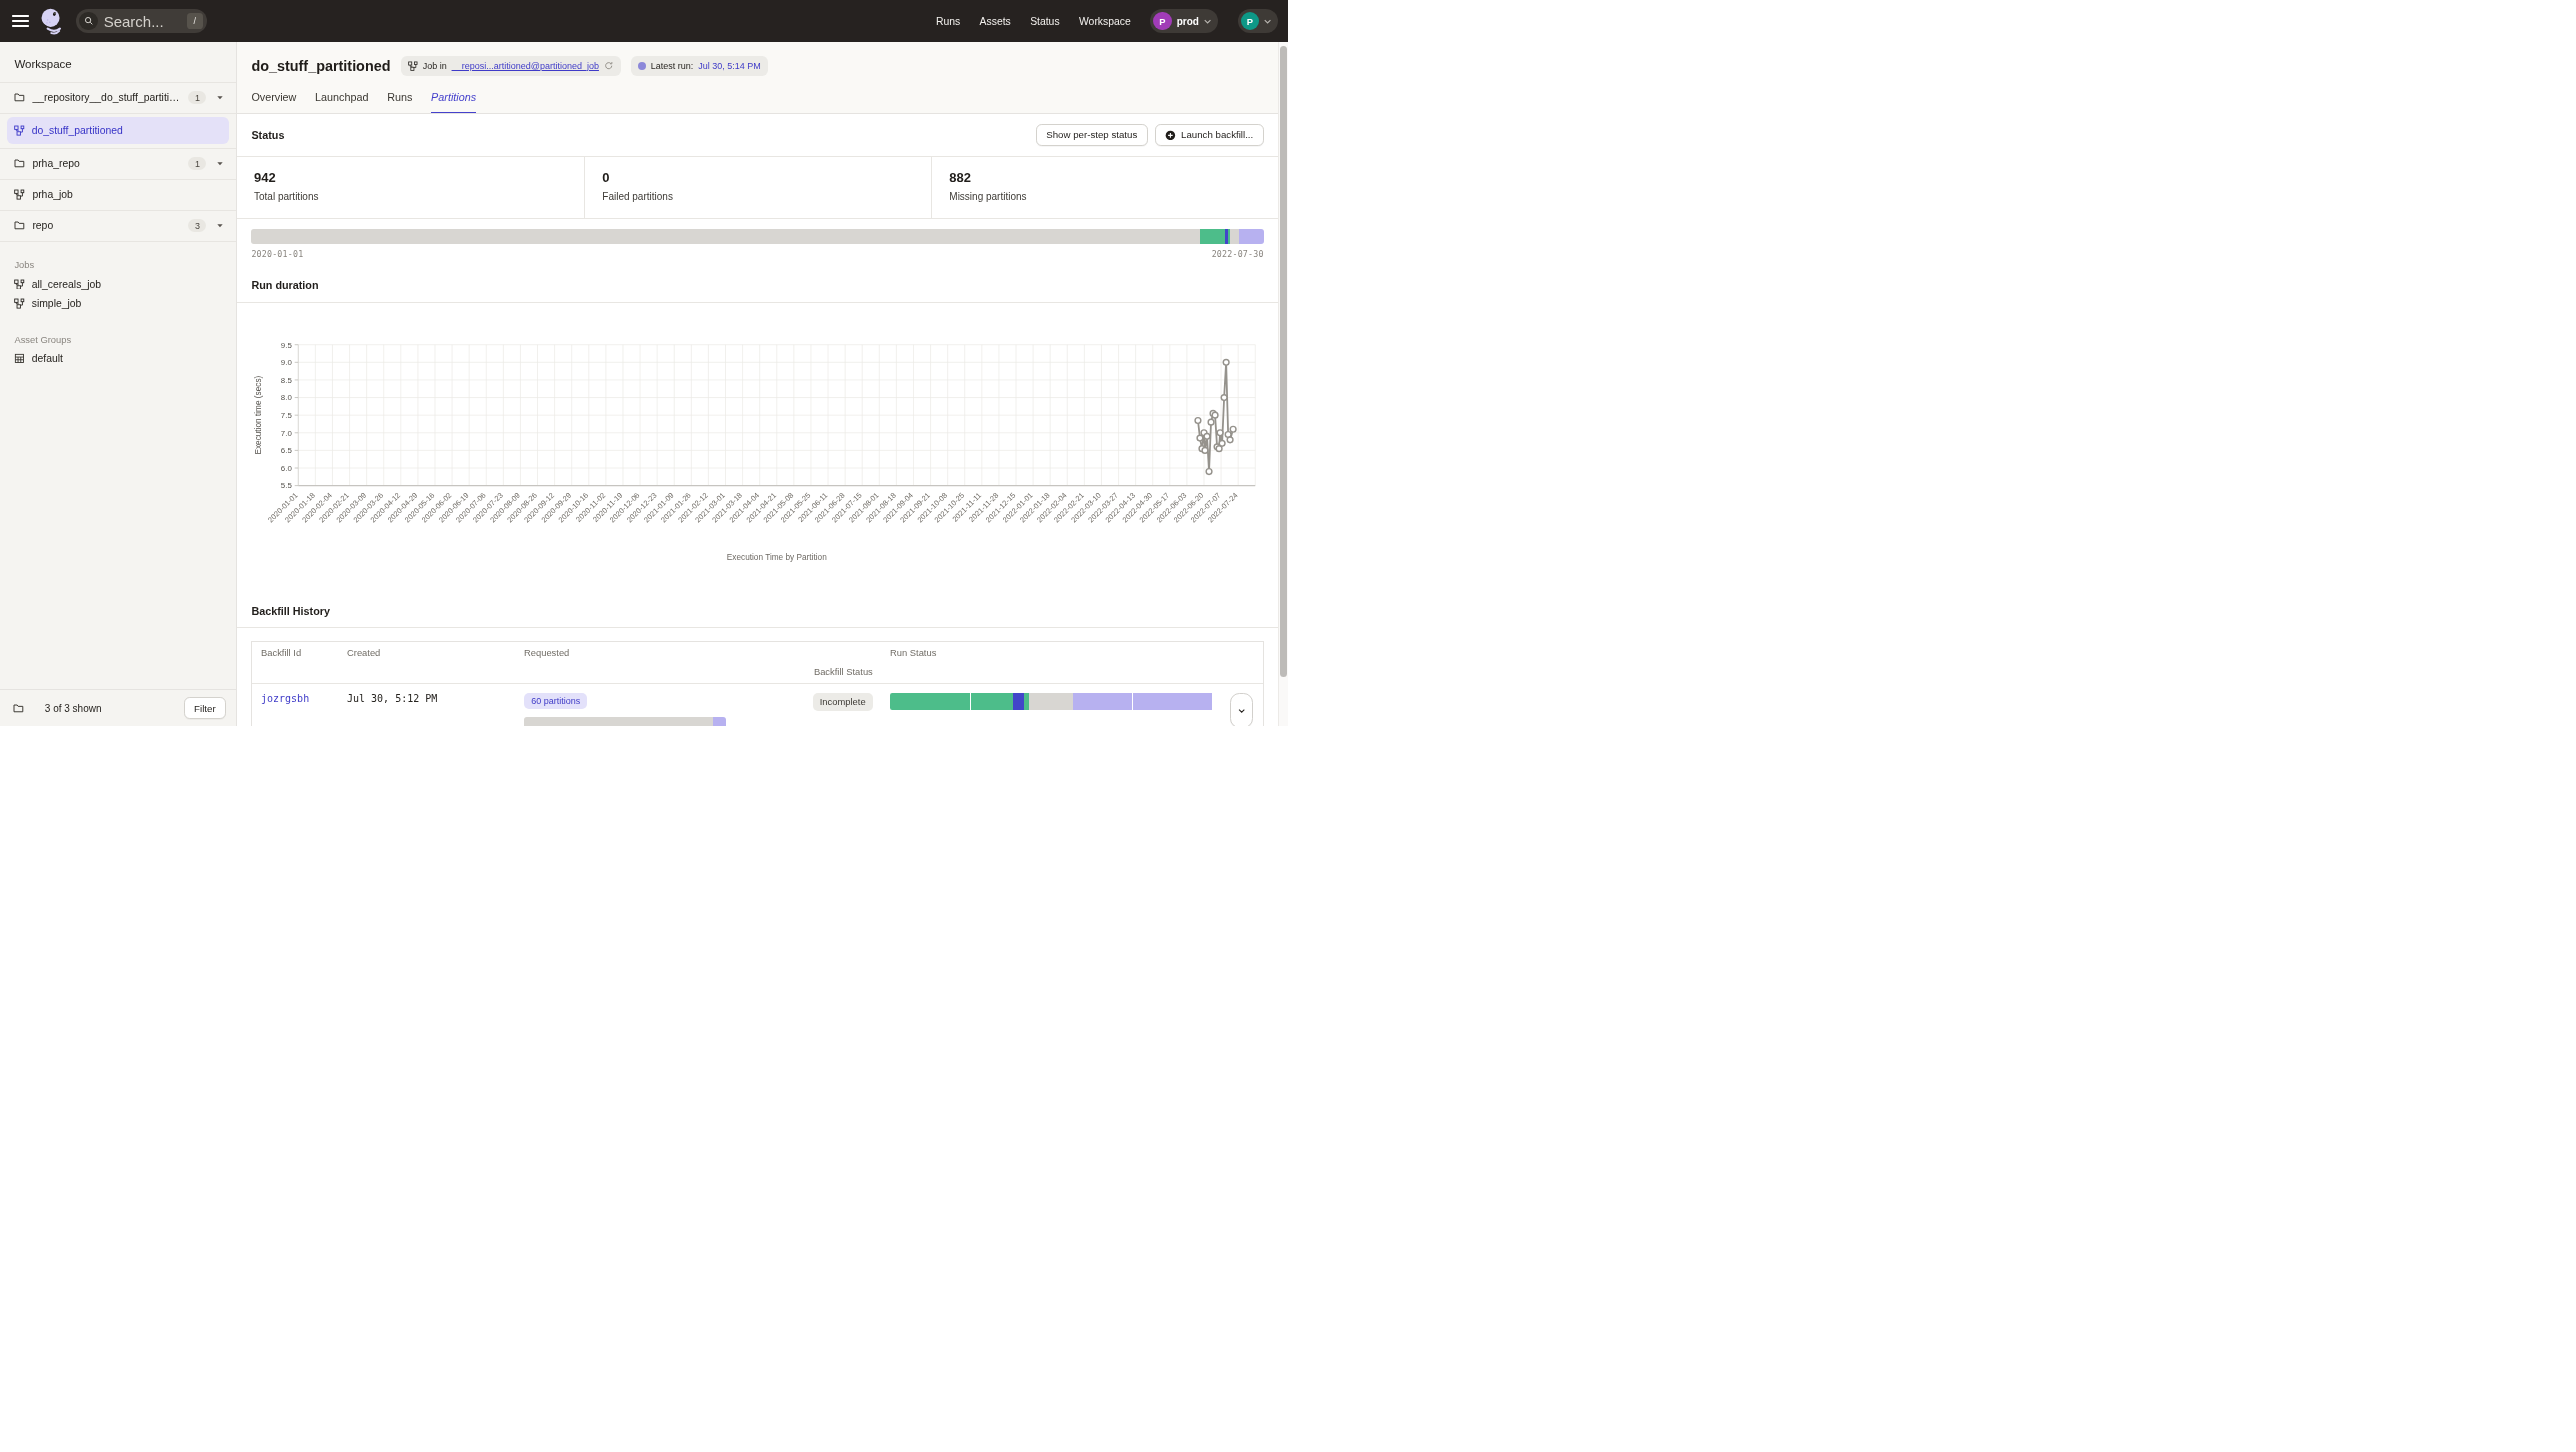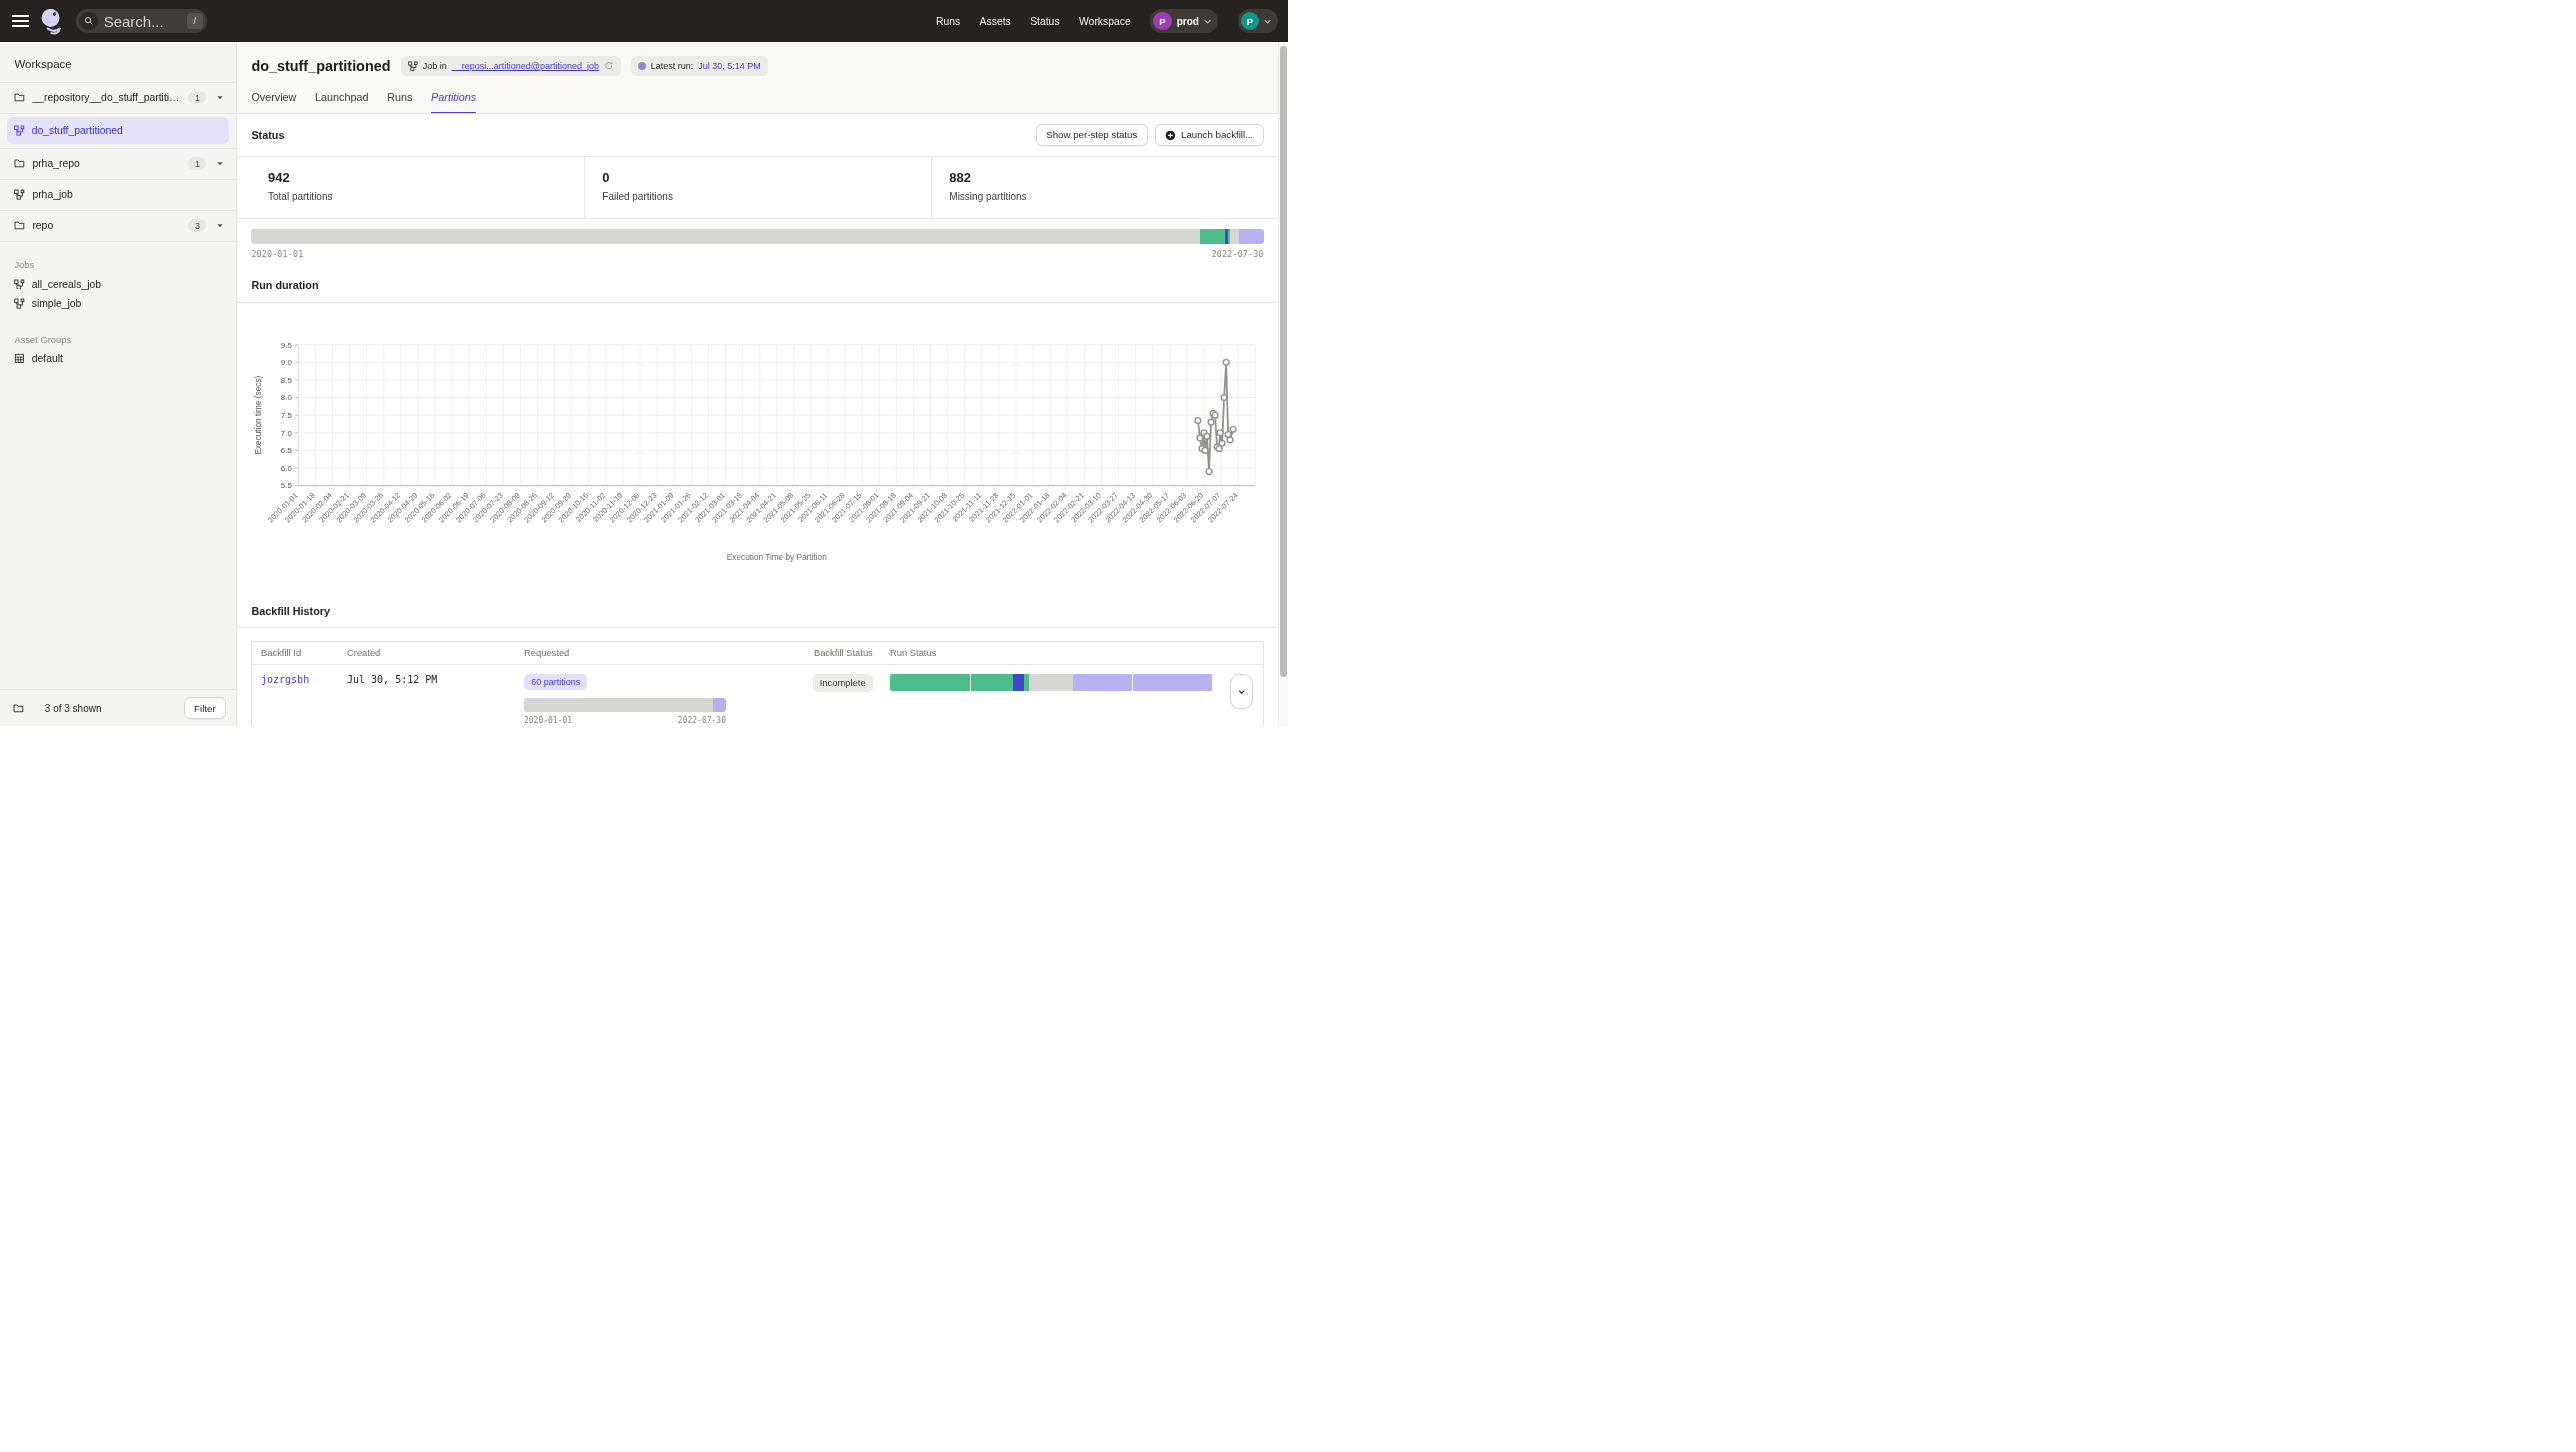--- a/index.html
+++ b/index.html
@@ -52,39 +52,39 @@
   .tab { font-size:10.8px; color:#3A3731; padding-bottom:9.4px; cursor:pointer; border-bottom:1.4px solid transparent; }
   .tab.active { color:#4541CC; border-bottom-color:#4541CC; font-weight:500;font-style:italic; }
 
   .sect-status { display:flex; align-items:center; justify-content:space-between; padding:10px 14.4px; border-bottom:0.7px solid #E8E6E2; }
   .sect-h { font-size:10.8px; font-weight:700; color:#211E1B; }
   .btns { display:flex; gap:7.2px; }
   .btn.iconic { display:flex; align-items:center; gap:5px; }
 
   .stats { display:grid; grid-template-columns:1fr 1fr 1fr; border-bottom:0.7px solid #E8E6E2; }
   .stat { padding:13px 0 16px 17.3px; }
-  .stat:first-child { padding-left:31px; }
+  .stat:first-child { padding-left:17px; }
   .stat + .stat { border-left:0.7px solid #E8E6E2; }
   .stat .v { font-size:13px; font-weight:600; color:#211E1B; }
   .stat .l { font-size:10px; color:#3E3B36; margin-top:6.5px; }
 
   .barsect { padding:9.4px 14.4px 5.8px; }
   .pbar { display:flex; height:15px; border-radius:2.9px; overflow:hidden; }
   .pbar .seg { height:100%; }
   .pbar-labels { display:flex; justify-content:space-between; margin-top:5px; font-size:8.3px; color:#88847E; letter-spacing:0.2px; }
 
   .rd-head { padding:14.4px 14.4px 10.8px; border-bottom:0.7px solid #E8E6E2; font-size:10.8px; font-weight:700; color:#211E1B; }
   .chart-wrap { padding:0 14.4px; }
 
   .bf-head { padding:16px 14.4px 10.8px; border-bottom:0.7px solid #E8E6E2; font-size:10.8px; font-weight:700; color:#211E1B; }
   .table-wrap { padding:12.2px 14.4px 0; }
   .btable { border:0.7px solid #E5E3E0; }
   .thead, .trow { display:grid; grid-template-columns:86px 177px 219px 147px 1fr 40px; }
   .th { padding:5.8px 8.6px; font-size:9.4px; color:#716D66; }
-  .th.right { text-align:right; }
+  .th.right { text-align:right;margin-top:19px; }
   .trow { border-top:0.7px solid #E8E6E2; }
   .td { padding:8.6px; font-size:10px; color:#26231F; }
   .idlink { color:#3F3BC8; font-size:10px; cursor:pointer; }
   .reqbadge { display:inline-block; background:#E3E1FA; color:#3F3BC7; border-radius:5px; padding:2.9px 7.2px; font-size:9px; cursor:pointer; }
   .minibar { display:flex; height:14.4px; border-radius:2.9px; overflow:hidden; margin-top:8px; width:202px; }
   .minibar .seg { height:100%; }
   .minibar-labels { display:flex; justify-content:space-between; width:202px; margin-top:4.3px; font-size:8px; color:#88847E; }
   .statuspill { display:inline-block; background:#ECEBE7; color:#3E3B36; border-radius:5px; padding:3.6px 7.2px; font-size:9.4px; }
   .td.right { text-align:right; }
   .runbar { display:flex; height:17.3px; border-radius:2.2px; overflow:hidden; }

